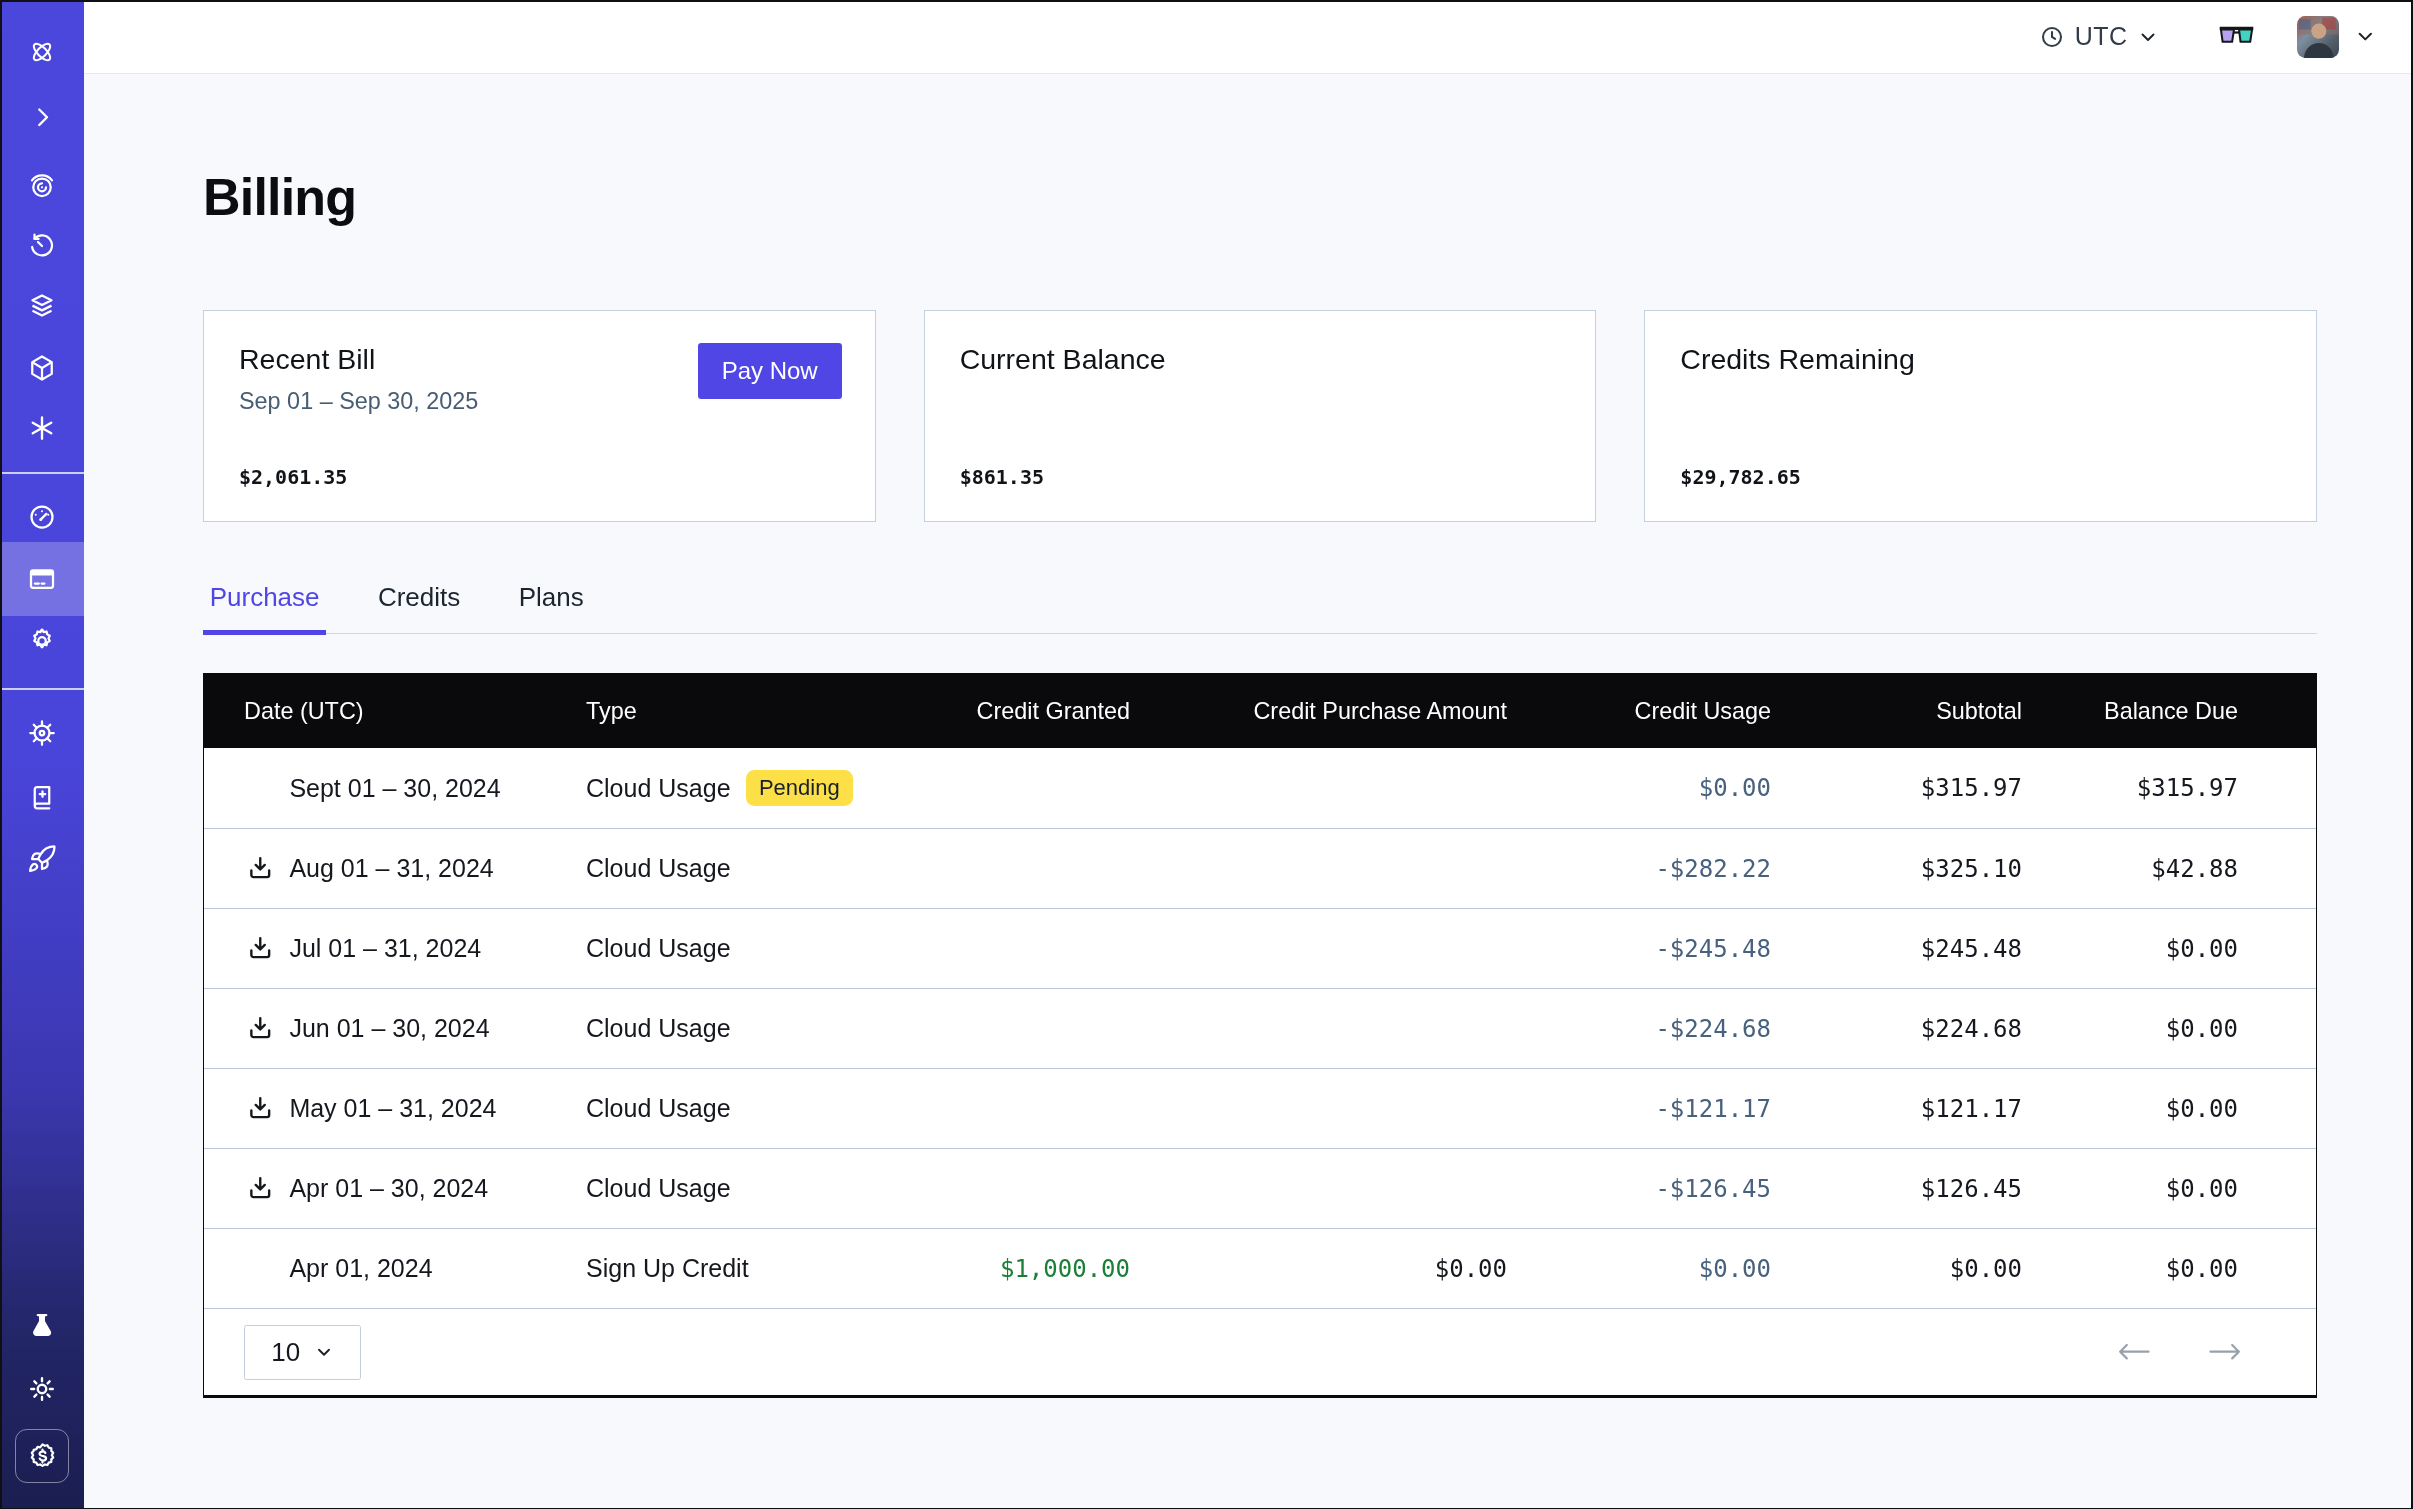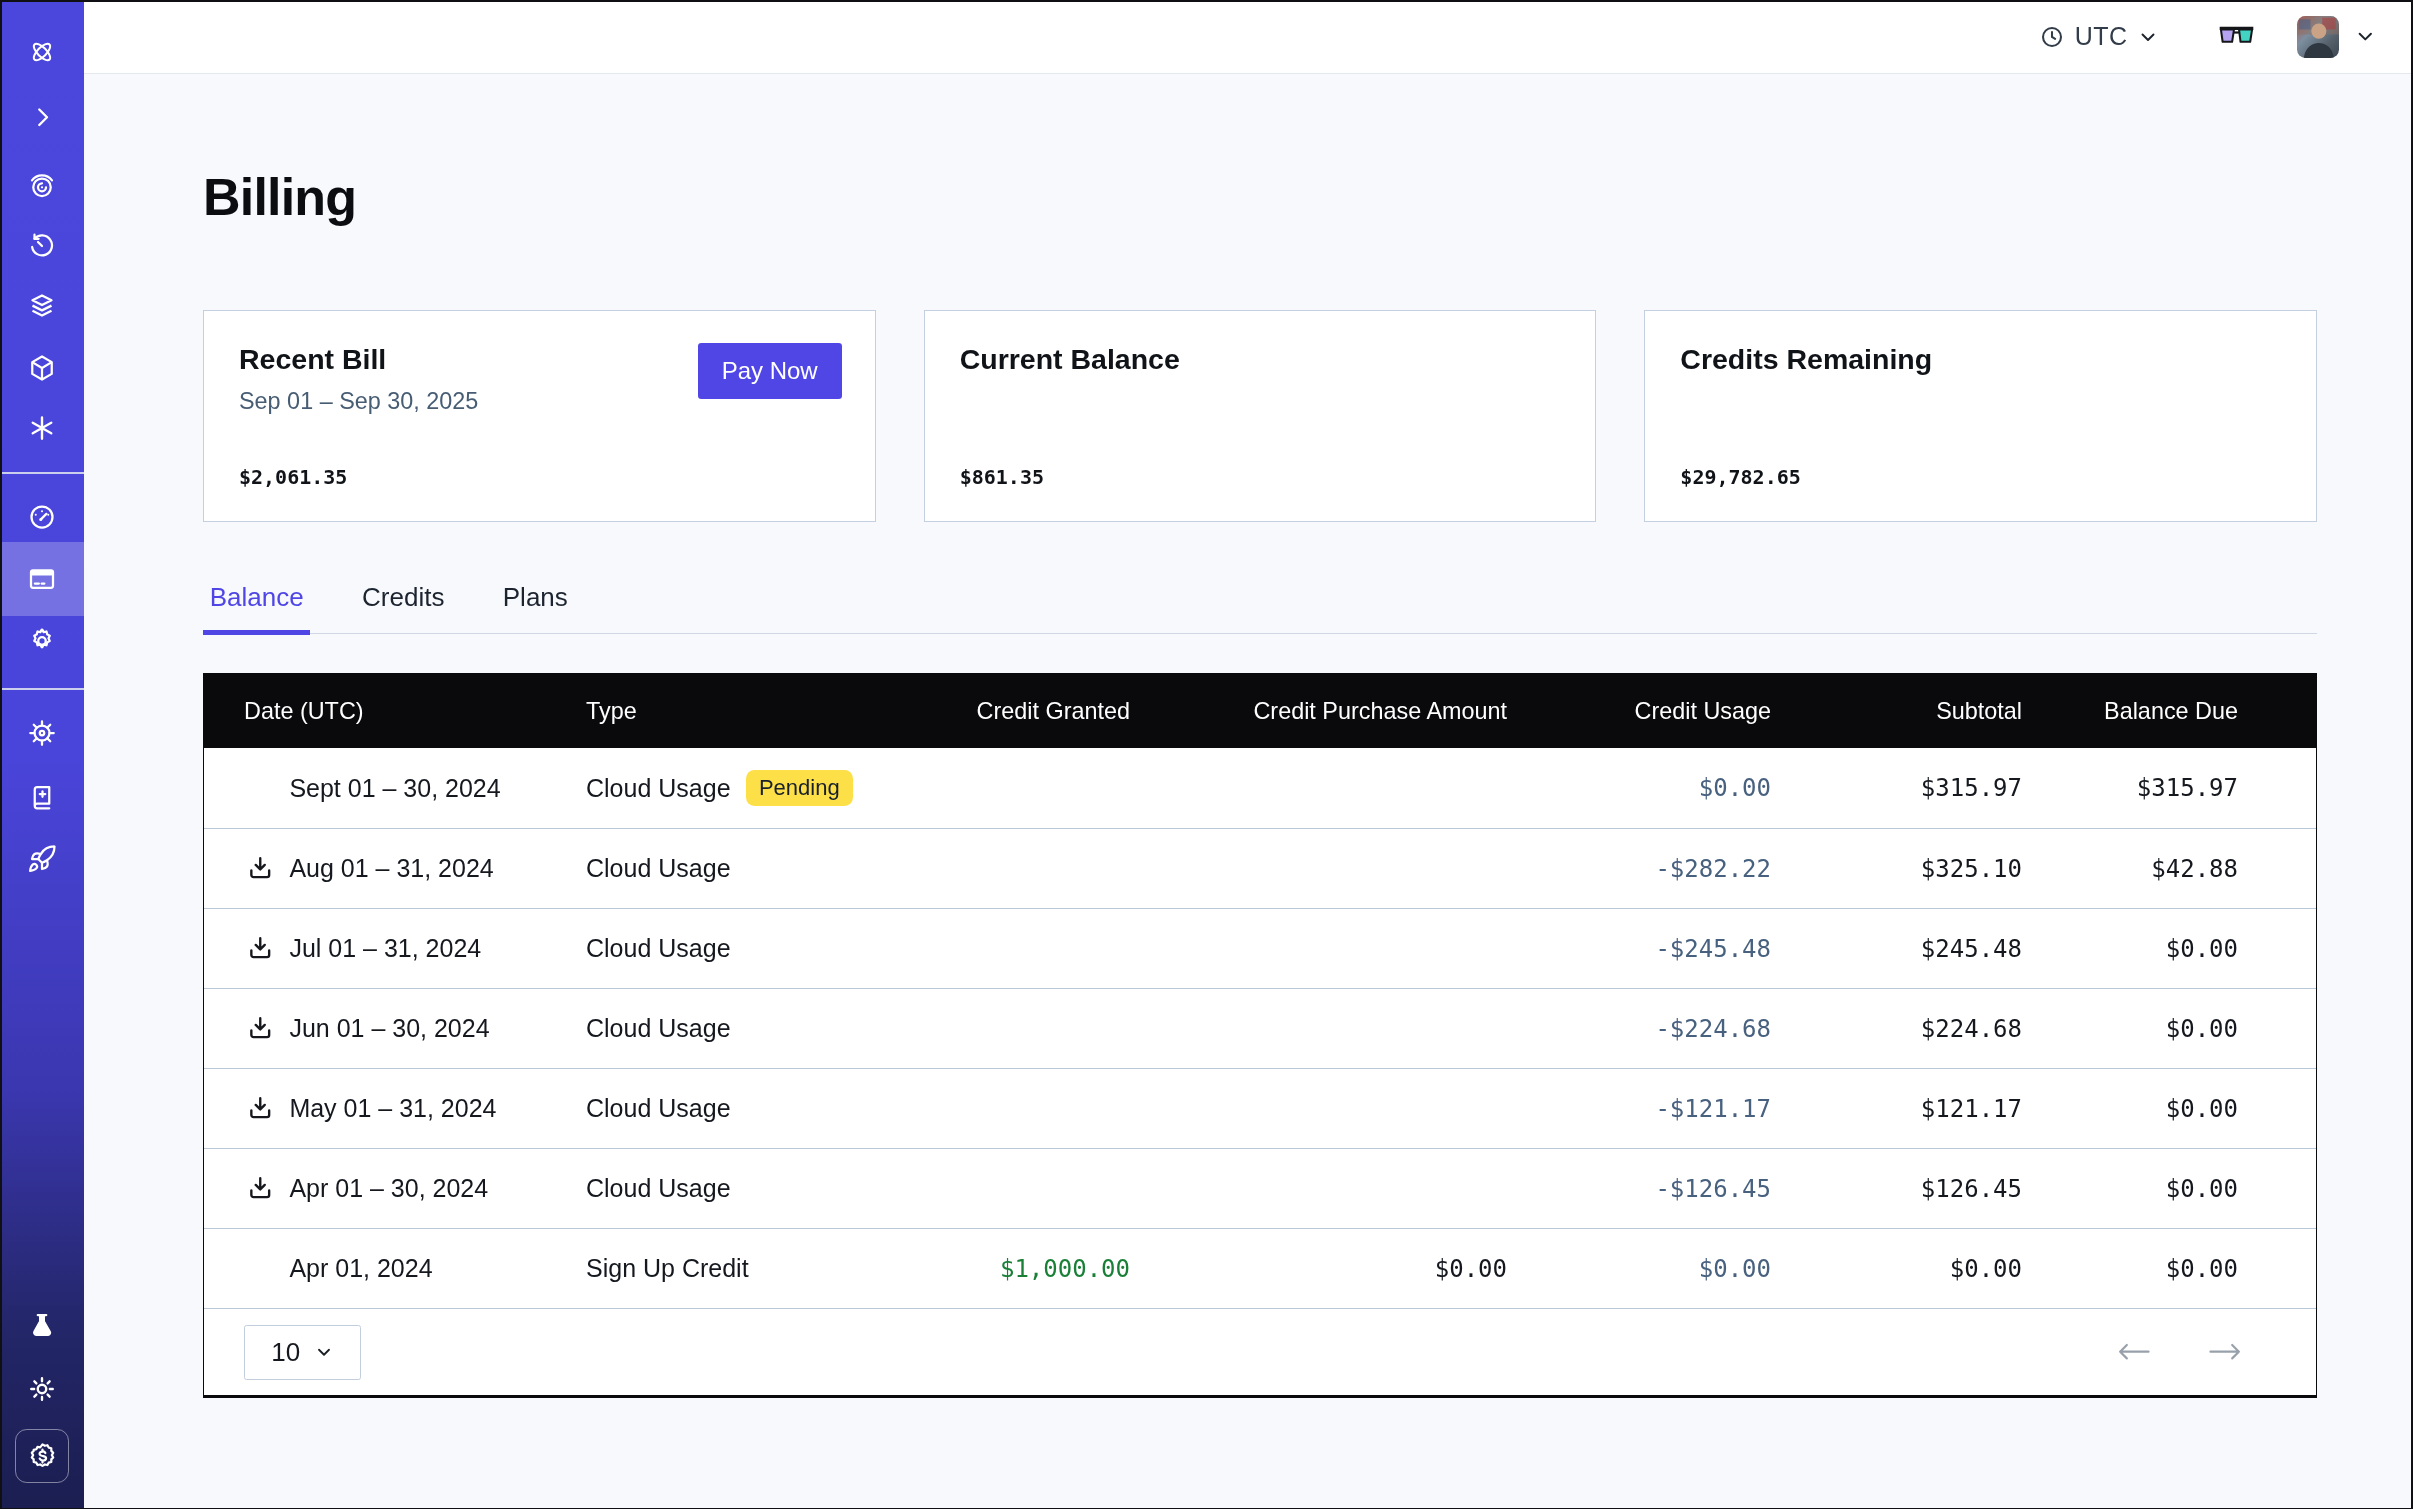--- a/index.html
+++ b/index.html
@@ -28,21 +28,21 @@
   .avatar { width:42px; height:42px; border-radius:8.4px; overflow:hidden; cursor:pointer;
     background:linear-gradient(135deg,#b24a43 0%,#7d8fa0 35%,#55606b 70%,#3c4652 100%); position:relative; }
   .avatar svg { position:absolute; left:0; top:0; }
   .user-chevron { margin-left:15px; cursor:pointer; display:flex; align-items:center; }
 
   
   .page-title { position:absolute; left:203px; top:167px; font-size:52px; font-weight:700; color:#0b0d11; letter-spacing:-0.8px; }
 
   .cards { position:absolute; left:203px; top:310px; width:2114px; height:212px; display:flex; gap:48px; }
   .card { flex:1; background:#ffffff; border:1.7px solid #c4cfe0; padding:32px 35px; display:flex; flex-direction:column; position:relative; }
-  .card-title { font-size:28.5px; font-weight:700; color:#101318; }
+  .card-title { font-size:28.5px; font-weight:400; color:#101318; }
   .card-sub { font-size:23.4px; color:#475d74; margin-top:11.7px; min-height:23.4px; }
   .card-amount { font-size:20px; font-weight:bold; color:#101318; margin-top:auto; }
   .paynow-btn { position:absolute; top:32px; right:33px; background:#4f46e5; color:#ffffff; border:none;
     font-size:24px; font-weight:500; padding:14.2px 24px; border-radius:3.3px; cursor:pointer; font-family:"Liberation Sans",sans-serif; }
 
   .tabs { position:absolute; left:203px; top:582px; width:2114px; display:flex; gap:45px; border-bottom:1.7px solid #cfd8e3; }
   .tab { font-size:26px; color:#1c2430; padding:0 6.7px 16.7px 6.7px; border-bottom:5px solid transparent; margin-bottom:-1.7px; cursor:pointer; font-weight:500; }
   .tab.active { color:#4f46e5; border-bottom-color:#4f46e5; }
 
   
@@ -246,21 +246,21 @@
       <div class="card-amount num">$861.35</div>
     </div>
     <div class="card">
       <div class="card-title">Credits Remaining</div>
       <div class="card-sub"></div>
       <div class="card-amount num">$29,782.65</div>
     </div>
   </section>
 
   <nav class="tabs">
-    <div class="tab active">Balance</div>
+    <div class="tab active">Purchase</div>
     <div class="tab">Credits</div>
     <div class="tab">Plans</div>
   </nav>
 
   <div class="itable">
     <div class="thead-row">
       <div class="th col-l pad-first">Date (UTC)</div>
       <div class="th col-l">Type</div>
       <div class="th col-r">Credit Granted</div>
       <div class="th col-r">Credit Purchase Amount</div>

